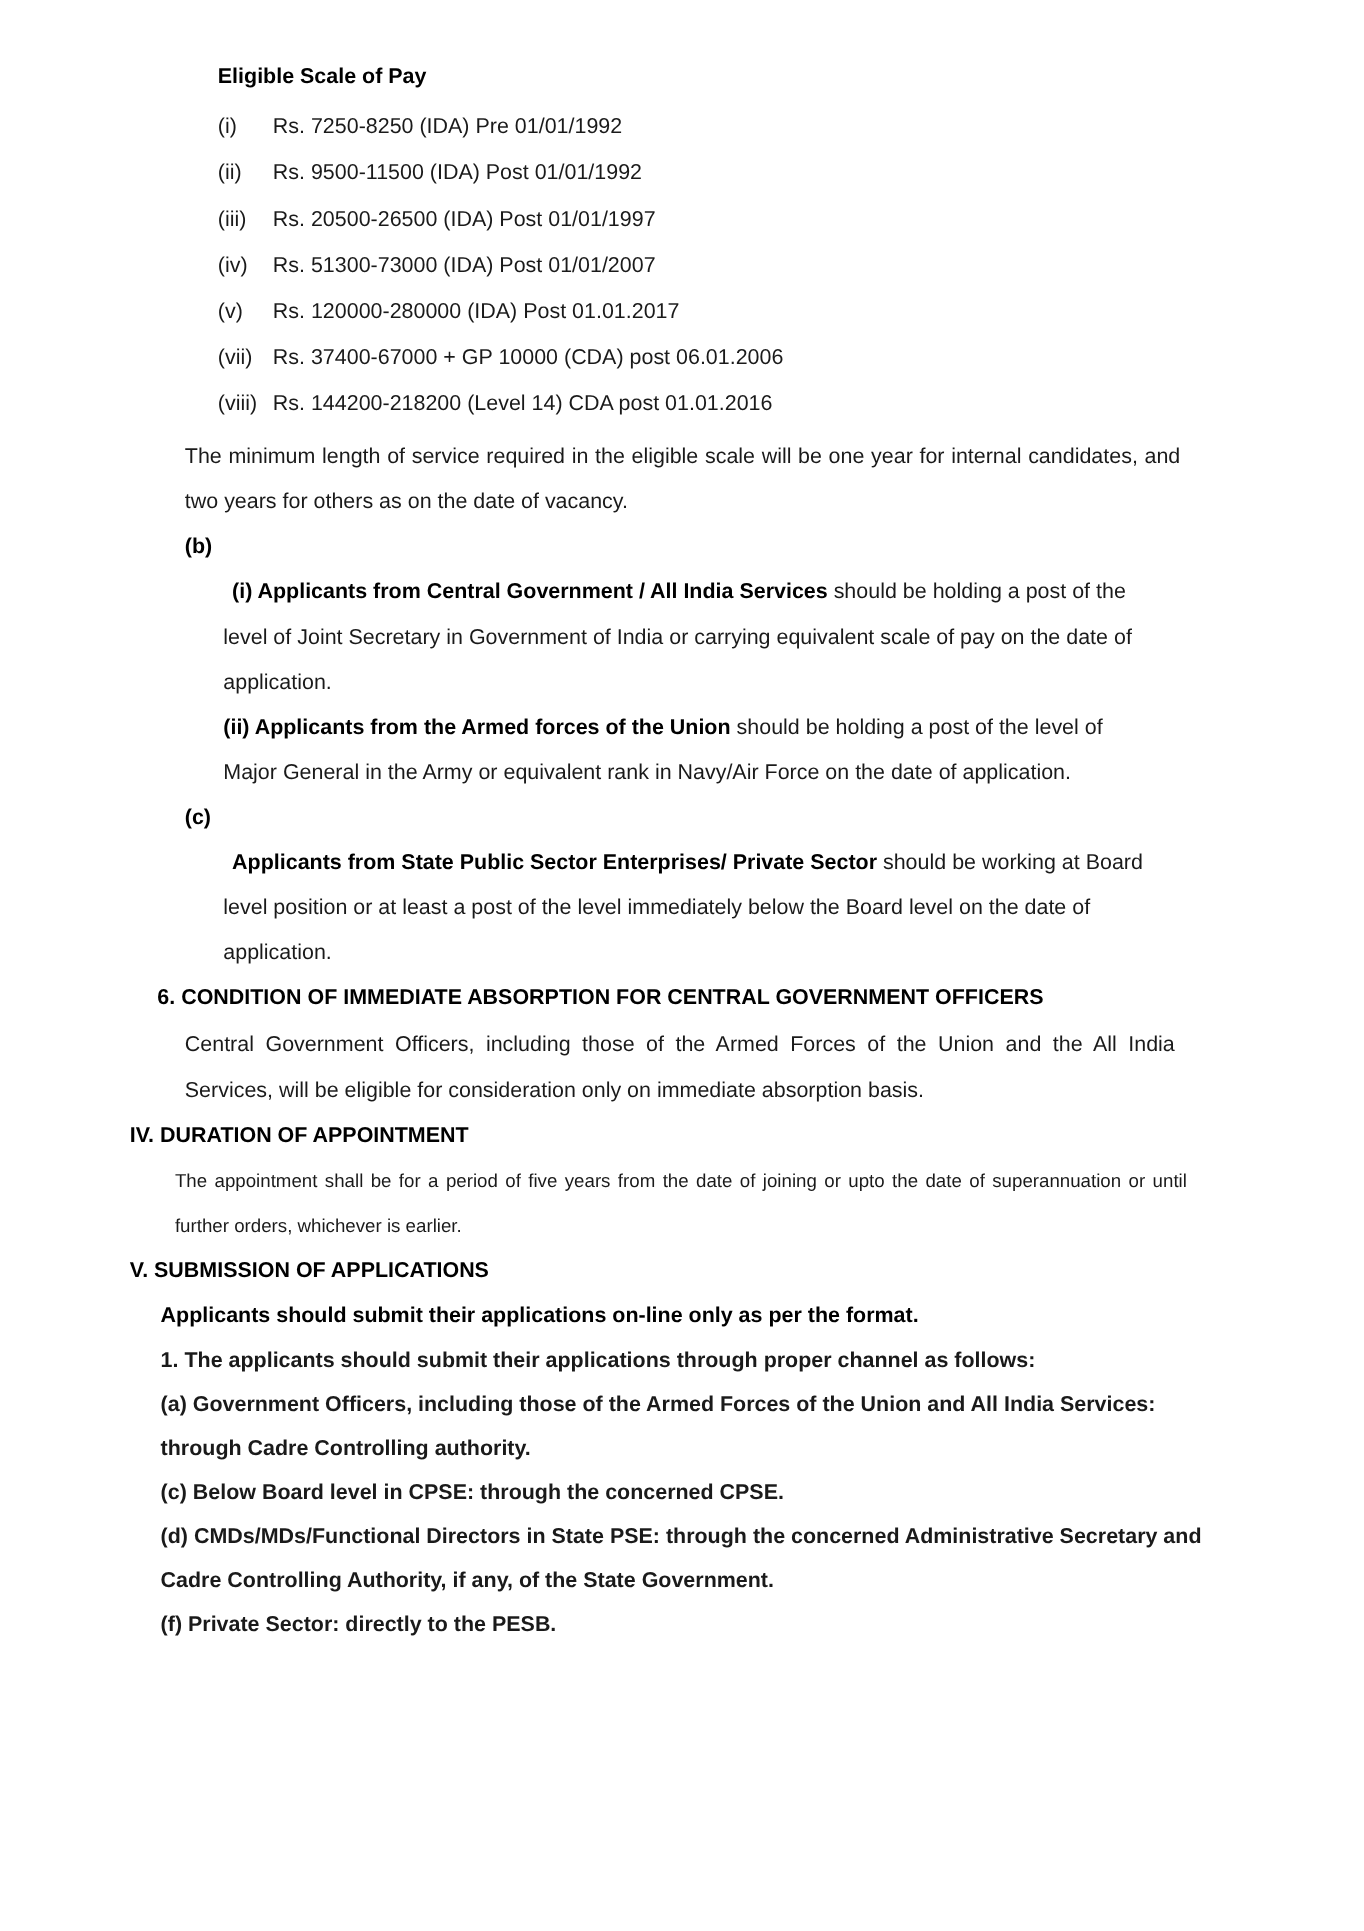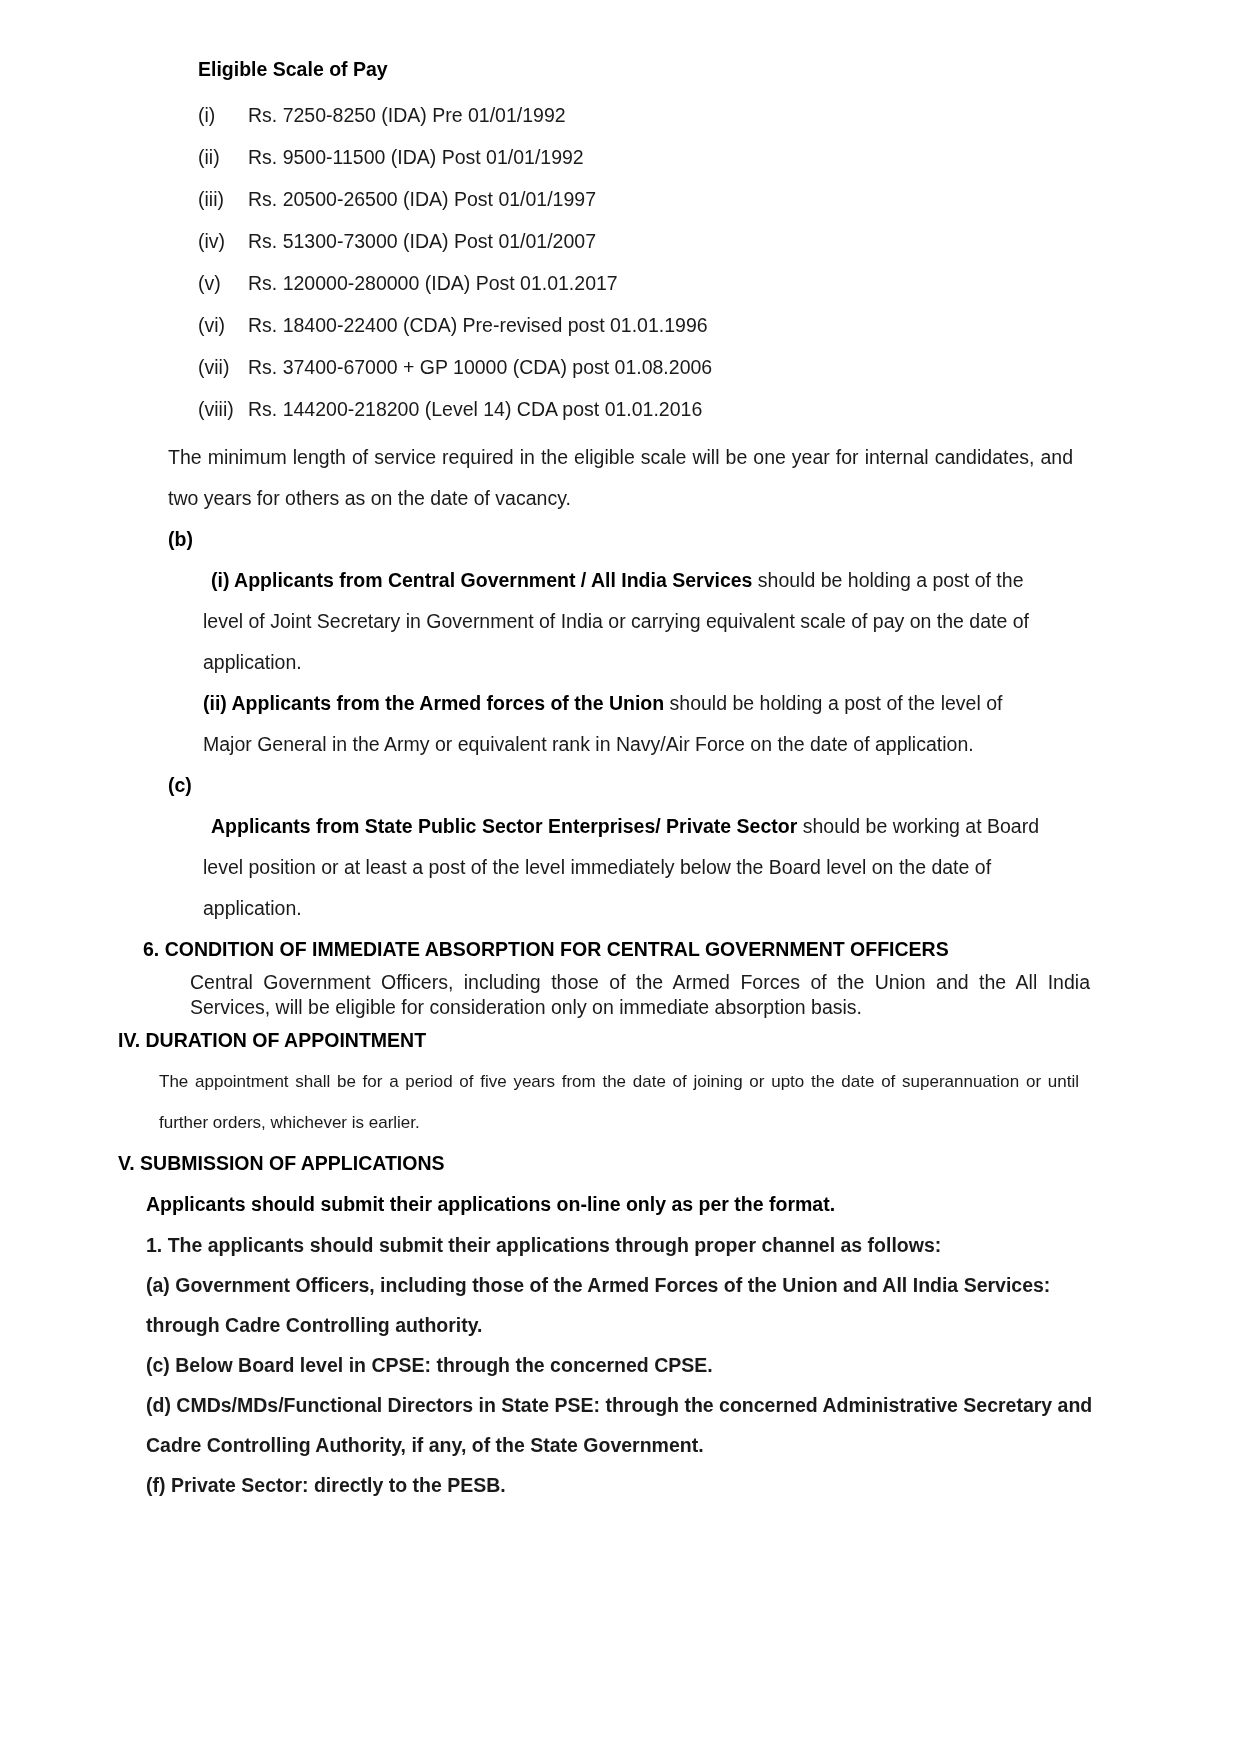--- a/index.html
+++ b/index.html
@@ -78,23 +78,23 @@
   .sec-head {
     font-size: 19.5px;
     font-weight: bold;
     color: #000;
     line-height: 41px;
   }
   .sec-head.num6 { margin-left: 25px; }
   .sec-head.rom  { margin-left: 0px; }
 
   .body-ind {
-    margin-left: 72px;
+    margin-left: 50px;
     font-size: 19.5px;
-    line-height: 25px;
+    line-height: 42px;
     color: #1a1a1a;
     max-width: 900px;
     text-align: justify;
   }
   .body-ind2 {
     margin-left: 41px;
     font-size: 17px;
     line-height: 41px;
     color: #1a1a1a;
     max-width: 920px;
@@ -138,26 +138,22 @@
     </div>
     <div class="roman-item">
       <span class="roman-num">(iv)</span>
       <span class="roman-txt">Rs. 51300-73000 (IDA) Post 01/01/2007</span>
     </div>
     <div class="roman-item">
       <span class="roman-num">(v)</span>
       <span class="roman-txt">Rs. 120000-280000 (IDA) Post 01.01.2017</span>
     </div>
     <div class="roman-item">
-      <span class="roman-num">(vi)</span>
-      <span class="roman-txt">Rs. 18400-22400 (CDA) Pre-revised post 01.01.1996</span>
-    </div>
-    <div class="roman-item">
       <span class="roman-num">(vii)</span>
-      <span class="roman-txt">Rs. 37400-67000 + GP 10000 (CDA) post 01.08.2006</span>
+      <span class="roman-txt">Rs. 37400-67000 + GP 10000 (CDA) post 06.01.2006</span>
     </div>
     <div class="roman-item">
       <span class="roman-num">(viii)</span>
       <span class="roman-txt">Rs. 144200-218200 (Level 14) CDA post 01.01.2016</span>
     </div>
   </div>
 
   <div class="para-justify indent-50" style="max-width:905px; margin-top:6px;">The minimum length of service required in the eligible scale will be one year for internal candidates, and two years for others as on the date of vacancy.</div>
 
   <div class="label-b">(b)</div>

